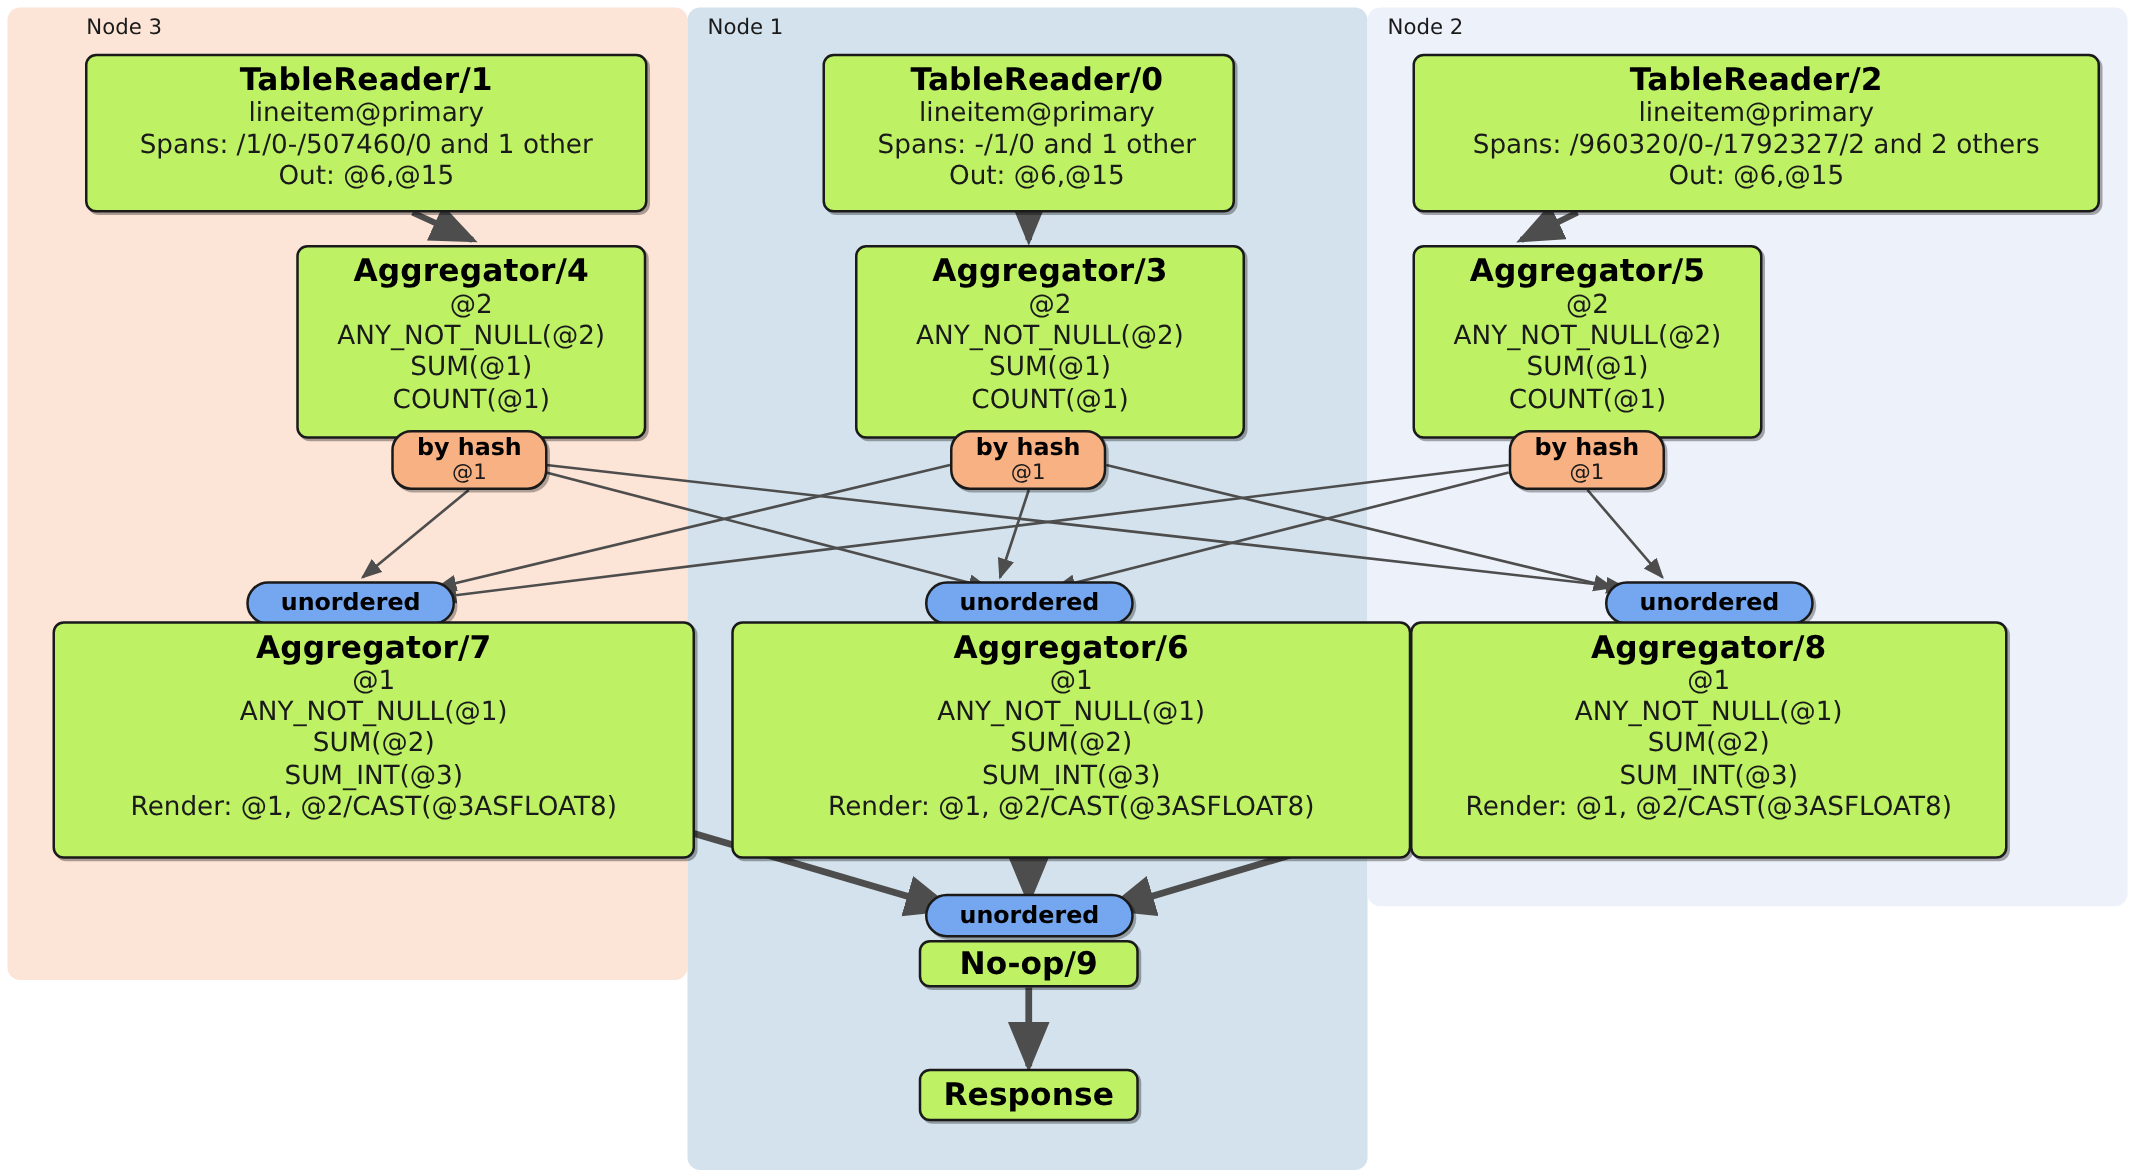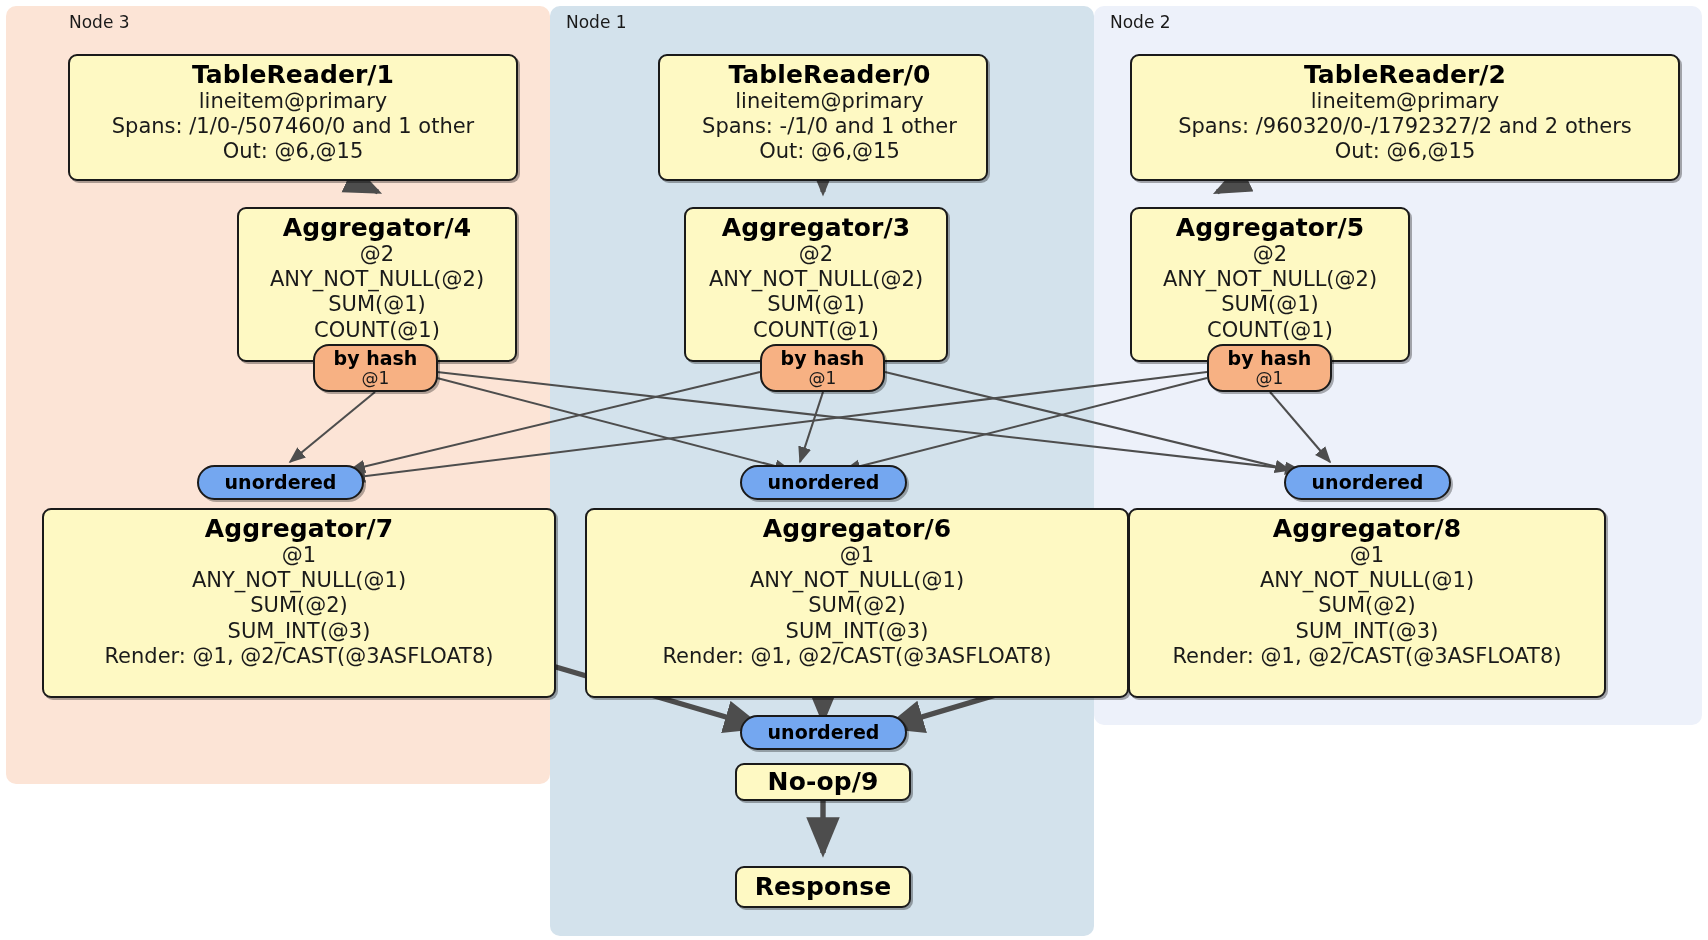--- a/index.html
+++ b/index.html
@@ -10,25 +10,25 @@
 
   
   .panel{position:absolute;border-radius:10px;}
   .panel-label{position:absolute;font-size:17px;color:#1a1a1a;
                font-family:"DejaVu Sans","Liberation Sans",sans-serif;}
 
   
   #edges{position:absolute;left:0;top:0;width:1708px;height:940px;}
 
   
-  .box{position:absolute;background:#fef9c3;border:2.2px solid #1a1a1a;
+  .box{position:absolute;background:#bef264;border:2.2px solid #1a1a1a;
        border-radius:9px;box-sizing:border-box;text-align:center;
        display:flex;flex-direction:column;justify-content:flex-start;
        align-items:center;padding-top:5px;
-       box-shadow:2px 2px 0 rgba(0,0,0,.32);margin-top:11px;}
+       box-shadow:2px 2px 0 rgba(0,0,0,.32);}
   .box .title{font-weight:bold;font-size:25px;color:#000;line-height:1.12;
               letter-spacing:.1px;}
   .box .line{font-size:21px;color:#1a1a1a;line-height:1.2;white-space:nowrap;}
 
   
   .badge{position:absolute;border:2.2px solid #1a1a1a;border-radius:16px;
          box-sizing:border-box;text-align:left;display:flex;
          flex-direction:column;justify-content:center;align-items:center;
          box-shadow:2px 2px 0 rgba(0,0,0,.30);}
   .badge.hash{background:#f7b183;}
@@ -105,21 +105,21 @@
   </div>
 
   <div class="box" style="left:237px;top:196px;width:280px;height:155px;">
     <div class="title">Aggregator/4</div>
     <div class="line">@2</div>
     <div class="line">ANY_NOT_NULL(@2)</div>
     <div class="line">SUM(@1)</div>
     <div class="line">COUNT(@1)</div>
   </div>
 
-  <div class="box" style="left:684px;top:196px;width:264px;height:155px;">
+  <div class="box" style="left:684px;top:196px;width:312px;height:155px;">
     <div class="title">Aggregator/3</div>
     <div class="line">@2</div>
     <div class="line">ANY_NOT_NULL(@2)</div>
     <div class="line">SUM(@1)</div>
     <div class="line">COUNT(@1)</div>
   </div>
 
   <div class="box" style="left:1130px;top:196px;width:280px;height:155px;">
     <div class="title">Aggregator/5</div>
     <div class="line">@2</div>

